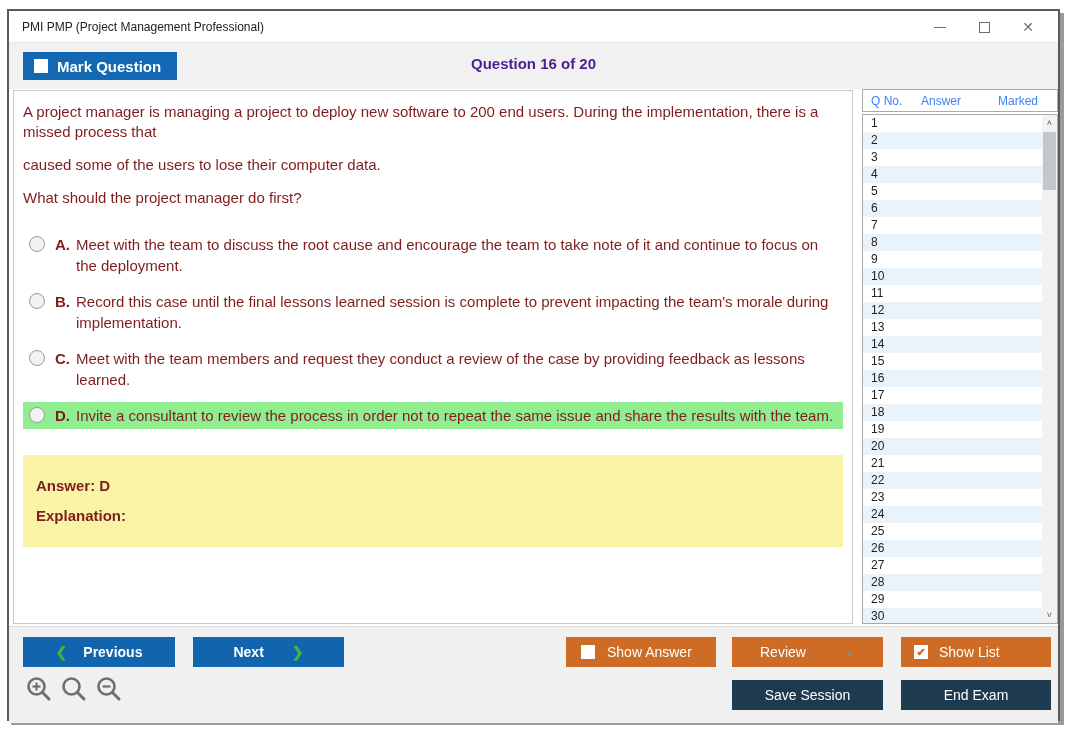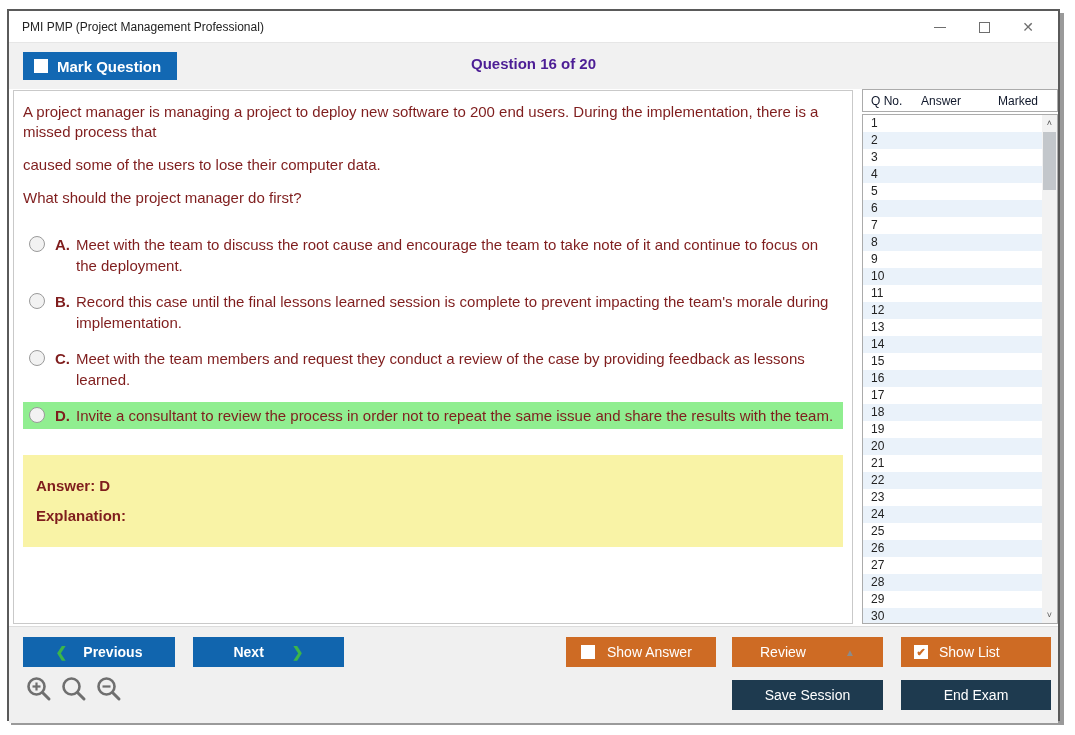--- a/index.html
+++ b/index.html
@@ -59,21 +59,21 @@
     margin-top:26px; width:820px; height:92px; background:#f9f3a6;
     padding:22px 20px 0 13px;
   }
   .answer-box .ans { font-weight:bold; font-size:15px; }
   .answer-box .exp { font-weight:bold; font-size:15px; margin-top:13px; }
 
   
   .sidebar { position:absolute; left:853px; top:0; width:196px; height:535px; }
   .sb-header {
     height:23px; border:1px solid #ababab; background:#ffffff;
-    display:flex; align-items:center; font-size:12px; color:#0f172a;
+    display:flex; align-items:center; font-size:12px; color:#3b82f6;
   }
   .sb-header .c1 { width:58px; padding-left:8px; }
   .sb-header .c2 { width:72px; }
   .sb-header .c3 { flex:1; padding-left:5px; }
   .sb-list {
     position:relative; margin-top:2px; height:510px;
     border:1px solid #ababab; background:#ffffff; overflow:hidden;
   }
   .sb-rows { position:absolute; left:0; top:0; right:15px; }
   .sb-row { height:17px; line-height:17px; font-size:12px; color:#222; padding-left:8px; cursor:pointer; }

